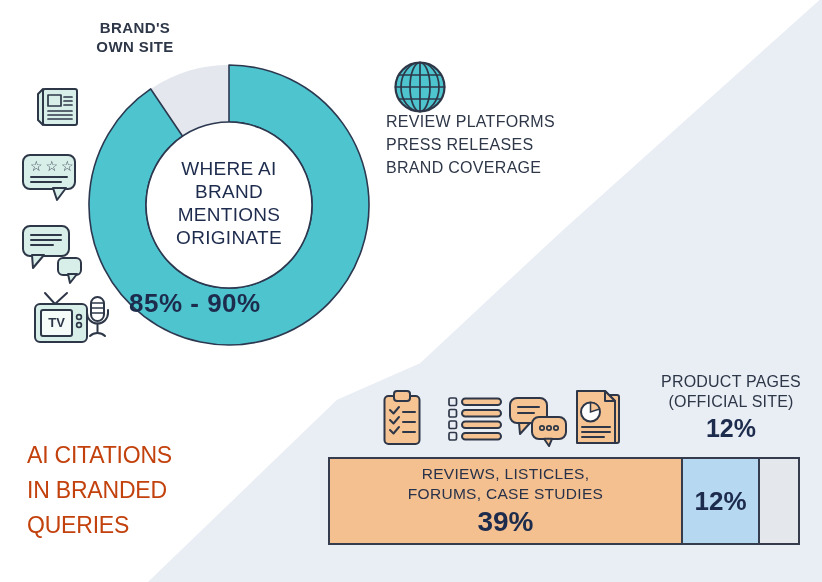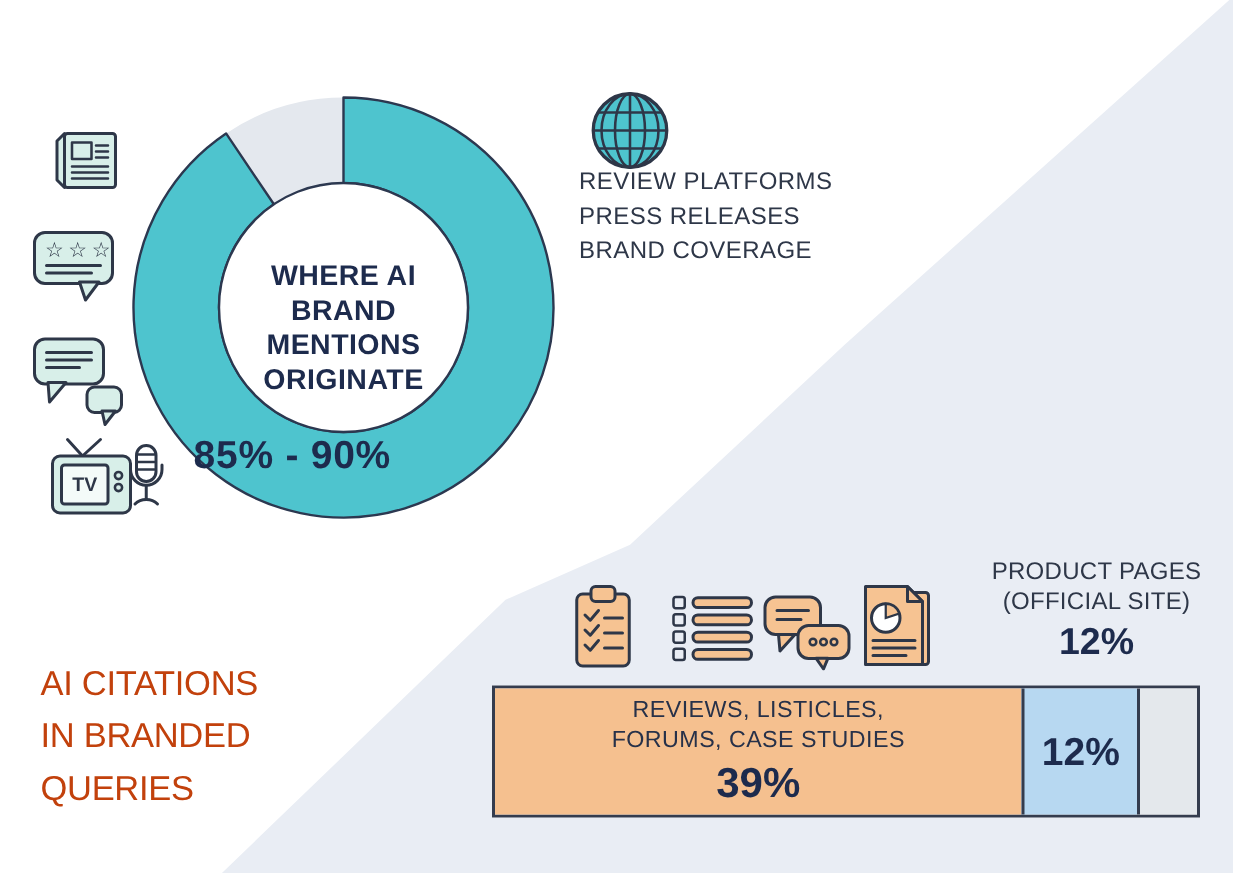--- a/index.html
+++ b/index.html
@@ -8,22 +8,22 @@
   .abs{position:absolute;}
   .pre{white-space:pre-line;}
 
   
   .bg-diagonal{position:absolute;inset:0;
     clip-path:polygon(99.7% 0%,100% 0%,100% 100%,18% 100%,41% 68.7%,51.1% 62.4%,68.5% 39.5%);}
 
   
   .own-site-label{left:78px;top:19px;width:114px;text-align:center;font-size:15px;
     font-weight:700;line-height:1.25;letter-spacing:.4px;color:#2e3748;}
-  .donut-center{left:139px;top:163px;width:180px;height:112px;display:flex;align-items:center;
-    justify-content:center;text-align:center;font-size:19px;font-weight:700;line-height:1.22;
+  .donut-center{left:139px;top:147px;width:180px;height:112px;display:flex;align-items:center;
+    justify-content:center;text-align:center;font-size:19px;font-weight:400;line-height:1.22;
     letter-spacing:.3px;color:#1d2b4d;}
   .donut-range{left:129px;top:288px;width:200px;font-size:26px;
     font-weight:700;letter-spacing:.5px;color:#1d2b4d;}
   .sources{left:386px;top:110px;font-size:16px;line-height:1.45;font-weight:500;
     letter-spacing:.3px;color:#2e3748;}
 
   
   .heading{left:27px;top:438px;font-size:23px;line-height:35px;font-weight:400;
     letter-spacing:-.2px;color:#c2410c;}
 
@@ -52,20 +52,22 @@
   .tvtxt{font-family:"Liberation Sans",sans-serif;font-size:13px;font-weight:700;fill:#2e3748;}
   #donut .stroked{stroke:#2c3850;stroke-width:1.6;stroke-linejoin:round;}
 </style>
 </head>
 <body>
 
 <div class="stage">
 
   <div class="bg-diagonal" style="background: rgb(233, 237, 244);"></div>
 
+  <div class="abs own-site-label pre">BRAND'S
+OWN SITE</div>
 
   <svg id="donut" class="abs" style="left:87px;top:63px" width="284" height="284" viewBox="0 0 284 284">
     <path d="M 63.71 25.93 A 140 140 0 0 1 142.00 2.00 L 142.00 59.00 A 83 83 0 0 0 95.59 73.19 Z" fill="#e4e8ee"></path>
     <path class="stroked" d="M 142.00 2.00 A 140 140 0 1 1 63.71 25.93 L 95.59 73.19 A 83 83 0 1 0 142.00 59.00 Z" fill="#4ec4ce"></path>
     <circle cx="142" cy="142" r="83" fill="#ffffff" stroke="#2c3850" stroke-width="1.6"></circle>
   </svg>
 
   <div class="abs donut-center pre">WHERE AI
 BRAND
 MENTIONS

